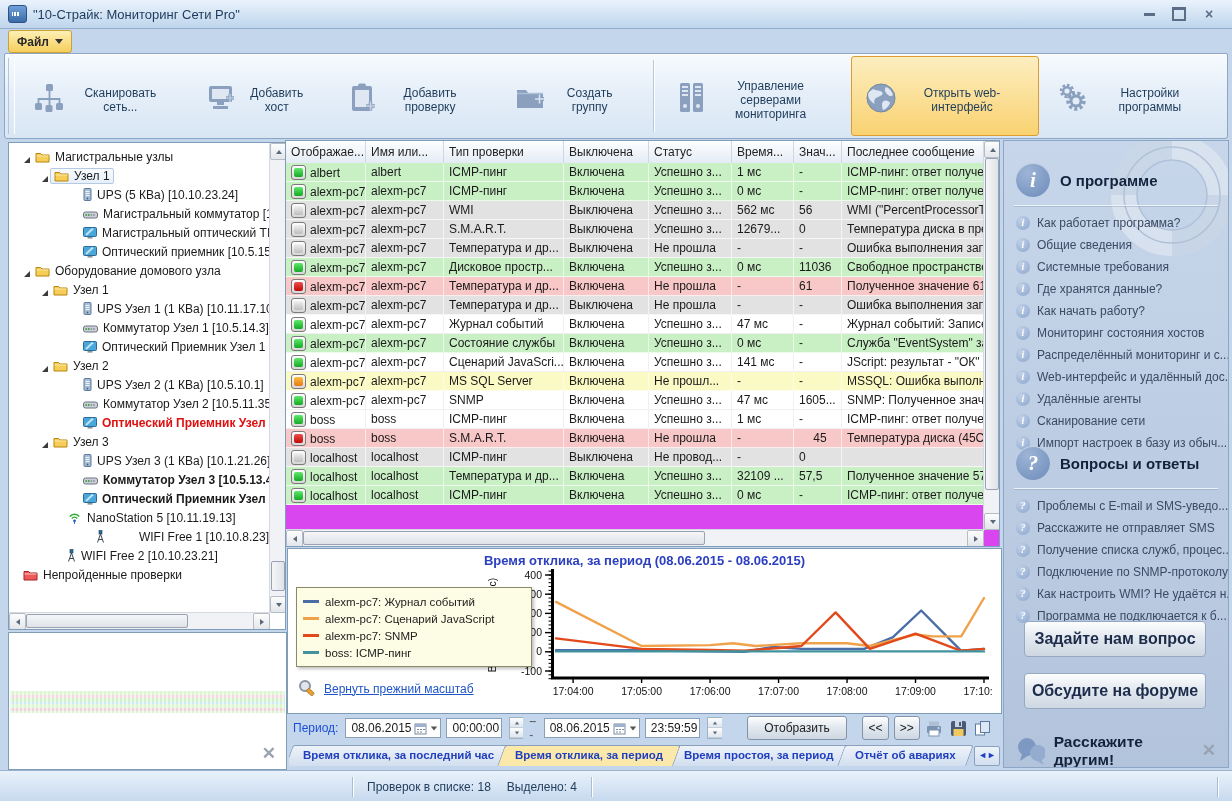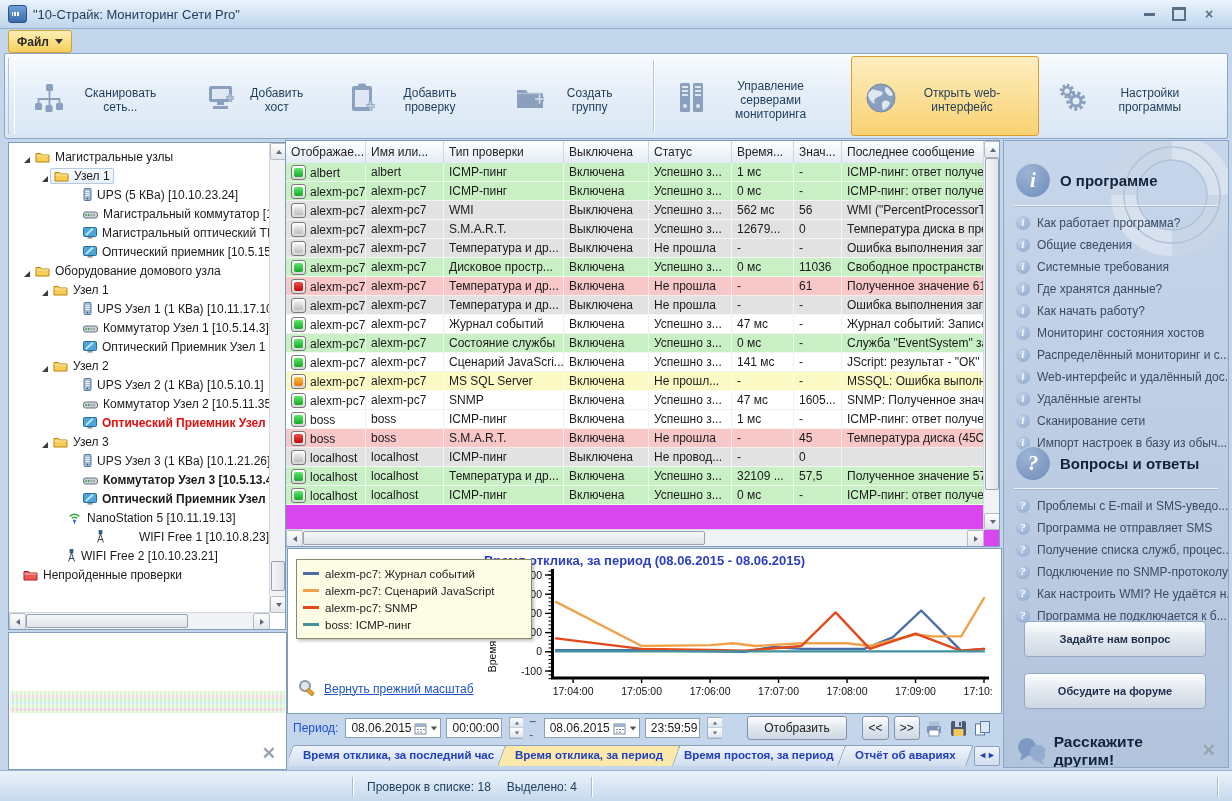--- a/index.html
+++ b/index.html
@@ -74,21 +74,21 @@
   .rc-green{background:#c9f0c5;} .rc-gray{background:#e2e2e2;} .rc-pink{background:#f8c7c7;}
   .rc-yellow{background:#fbf9c4;} .rc-white{background:#fff;} .rc-white .td{border-color:#f1f1f1;}
   .led{display:inline-block;width:13px;height:13px;border:1px solid #7a7a7a;border-radius:3px;
        background:linear-gradient(#fefefe,#d6d6d6);vertical-align:-3px;margin-right:4px;position:relative;}
   .led i{position:absolute;left:2px;top:2px;right:2px;bottom:2px;border-radius:2px;display:block;}
   .led-green i{background:linear-gradient(#5fe86a,#15a825);} .led-gray i{background:linear-gradient(#f0f0f0,#bdbdbd);}
   .led-red i{background:linear-gradient(#f05050,#c00808);} .led-orange i{background:linear-gradient(#fbc040,#e87810);}
   
   .chart-panel{left:287px;top:548px;width:713px;height:164px;background:#fff;border:1px solid #7f9db9;}
   .chart-title{position:absolute;left:0;right:0;top:4px;text-align:center;color:#2b3fc0;font-weight:bold;font-size:13px;}
-  .legend{position:absolute;left:8px;top:10px;width:222px;background:#fdfce4;border:1px solid #8a8a6a;
+  .legend{position:absolute;left:8px;top:38px;width:222px;background:#fdfce4;border:1px solid #8a8a6a;
           box-shadow:2px 2px 3px rgba(0,0,0,.25);padding:5px 6px;z-index:2;}
   .leg-row{display:flex;align-items:center;height:17px;font-size:11.5px;color:#222;white-space:nowrap;}
   .leg-swatch{width:16px;height:3px;margin-right:6px;flex:none;}
   .reset-zoom{position:absolute;left:10px;top:130px;display:flex;align-items:center;gap:7px;}
   .reset-zoom a{color:#1f55c8;text-decoration:underline;font-size:12px;}
   
   .period-bar{left:287px;top:712px;width:713px;height:32px;display:flex;align-items:center;gap:5px;padding-left:6px;box-sizing:border-box;}
   .plabel{color:#1d4ed8;margin-right:2px;}
   .field{background:#fff;border:1px solid #89a0b8;height:20px;display:flex;align-items:center;
          padding:0 2px 0 5px;box-sizing:border-box;gap:3px;}
@@ -112,21 +112,21 @@
   .hp-sec{position:absolute;left:0;width:100%;}
   .hp-head{display:flex;align-items:center;gap:10px;padding-left:12px;}
   .hp-bigicon{width:34px;height:34px;border-radius:50%;background:radial-gradient(circle at 35% 28%,#9db4d6,#6d8cba);
               color:#fff;text-align:center;font:italic bold 21px/34px "Liberation Serif",serif;flex:none;box-shadow:inset 0 1px rgba(255,255,255,.5);}
   .hp-title{font-size:15px;font-weight:bold;color:#14233c;}
   .hp-line{height:1px;background:#eef3f9;margin:8px 10px 6px 10px;box-shadow:0 1px rgba(120,140,170,.35);}
   .hp-item{display:flex;align-items:center;gap:7px;height:22px;padding-left:12px;color:#3a4a63;white-space:nowrap;overflow:hidden;}
   .hp-ico{width:14px;height:14px;border-radius:50%;background:radial-gradient(circle at 35% 28%,#c0d0e8,#8ca6cc);
           color:#fff;text-align:center;font:italic bold 10px/14px "Liberation Serif",serif;flex:none;}
   .hp-btn{position:absolute;left:20px;width:182px;height:34px;}
-  .hp-btn .btn97{height:34px;border-radius:4px;font-weight:bold;color:#1c2c4a;font-size:11px;border-color:#93a9c4;}
+  .hp-btn .btn97{height:34px;border-radius:4px;font-weight:bold;color:#1c2c4a;font-size:16px;border-color:#93a9c4;}
   .hp-foot{position:absolute;left:0;width:100%;display:flex;align-items:center;gap:9px;padding-left:10px;box-sizing:border-box;}
   .hp-foot .t{font-size:15.5px;font-weight:bold;color:#14233c;}
   .lifebuoy{position:absolute;right:-14px;top:-16px;opacity:.55;}
   
   .statusbar{left:0;top:770px;width:1232px;height:31px;background:linear-gradient(#e9f2fb,#c6d8ee);
              border-top:1px solid #9ab2ce;display:flex;align-items:center;color:#22405e;}
   .sb-div{width:1px;height:20px;background:#a9bcd2;box-shadow:1px 0 #fff;}
   .sb-text{padding:0 14px;white-space:nowrap;}
 </style>
 </head>
@@ -697,21 +697,21 @@
         <div class="td" style="width: 48px;">-</div>
         <div class="td" style="width: 142px; flex: 1 1 0%;">ICMP-пинг: ответ получен</div>
       </div>
       <div class="trow2 rc-pink">
         <div class="td" style="width: 80px;"><span class="led led-red"><i></i></span>boss</div>
         <div class="td" style="width: 78px;">boss</div>
         <div class="td" style="width: 120px;">S.M.A.R.T.</div>
         <div class="td" style="width: 85px;">Включена</div>
         <div class="td" style="width: 83px;">Не прошла</div>
         <div class="td" style="width: 62px;">-</div>
-        <div class="td" style="width: 48px;">45</div>
+        <div class="td" style="width: 48px; text-align: center;">45</div>
         <div class="td" style="width: 142px; flex: 1 1 0%;">Температура диска (45C)</div>
       </div>
       <div class="trow2 rc-gray">
         <div class="td" style="width: 80px;"><span class="led led-gray"><i></i></span>localhost</div>
         <div class="td" style="width: 78px;">localhost</div>
         <div class="td" style="width: 120px;">ICMP-пинг</div>
         <div class="td" style="width: 85px;">Выключена</div>
         <div class="td" style="width: 83px;">Не провод...</div>
         <div class="td" style="width: 62px;">-</div>
         <div class="td" style="width: 48px;">0</div>
@@ -996,21 +996,21 @@
       <div class="hp-title">Вопросы и ответы</div>
     </div>
     <div class="hp-line"></div>
     <div id="faq-list">
         <div class="hp-item">
           <span class="hp-ico">?</span>
           <span class="help-link-label">Проблемы с E-mail и SMS-уведо...</span>
         </div>
         <div class="hp-item">
           <span class="hp-ico">?</span>
-          <span class="help-link-label">Программа не отправляет SMS</span>
+          <span class="help-link-label">Расскажите не отправляет SMS</span>
         </div>
         <div class="hp-item">
           <span class="hp-ico">?</span>
           <span class="help-link-label">Получение списка служб, процес...</span>
         </div>
         <div class="hp-item">
           <span class="hp-ico">?</span>
           <span class="help-link-label">Подключение по SNMP-протоколу</span>
         </div>
         <div class="hp-item">

